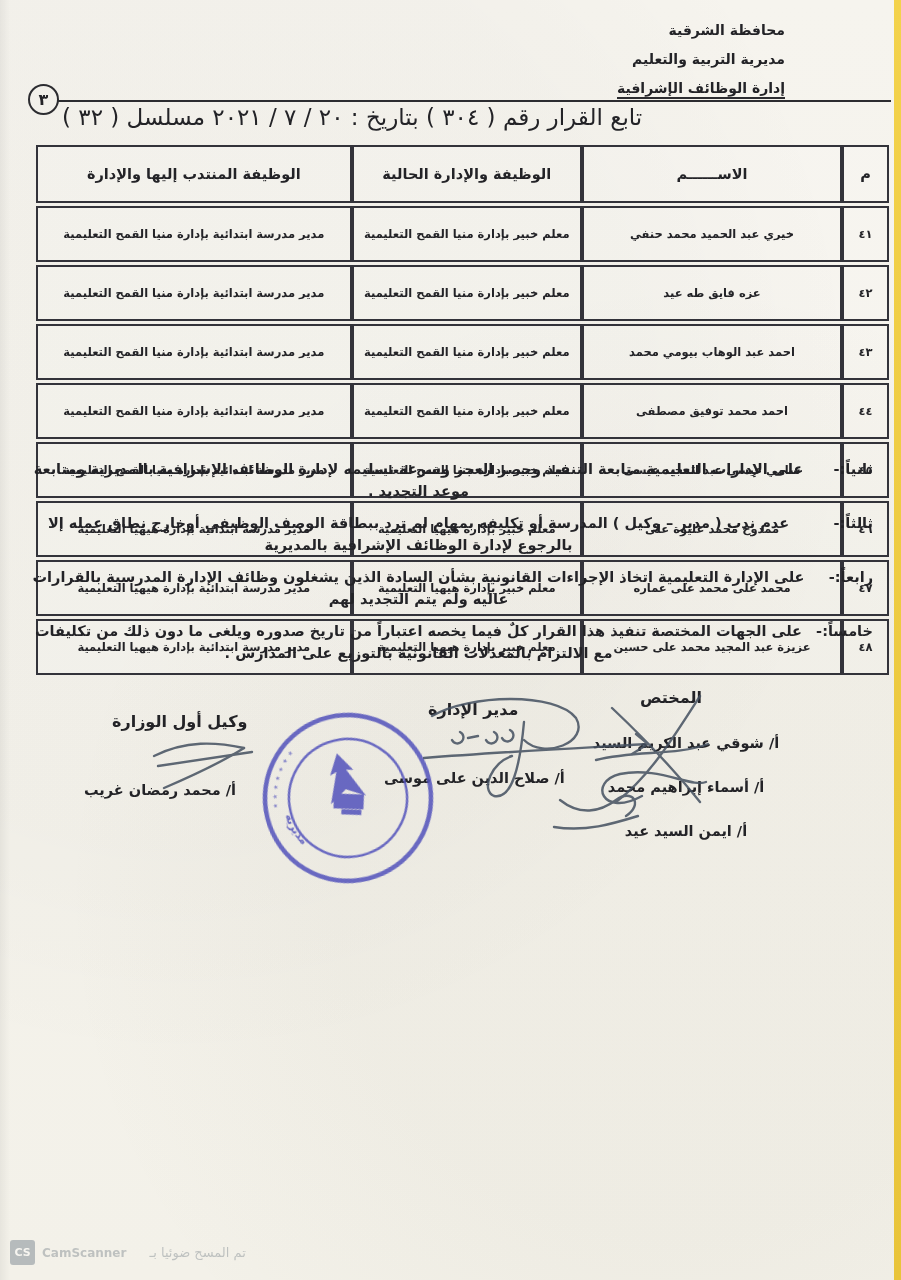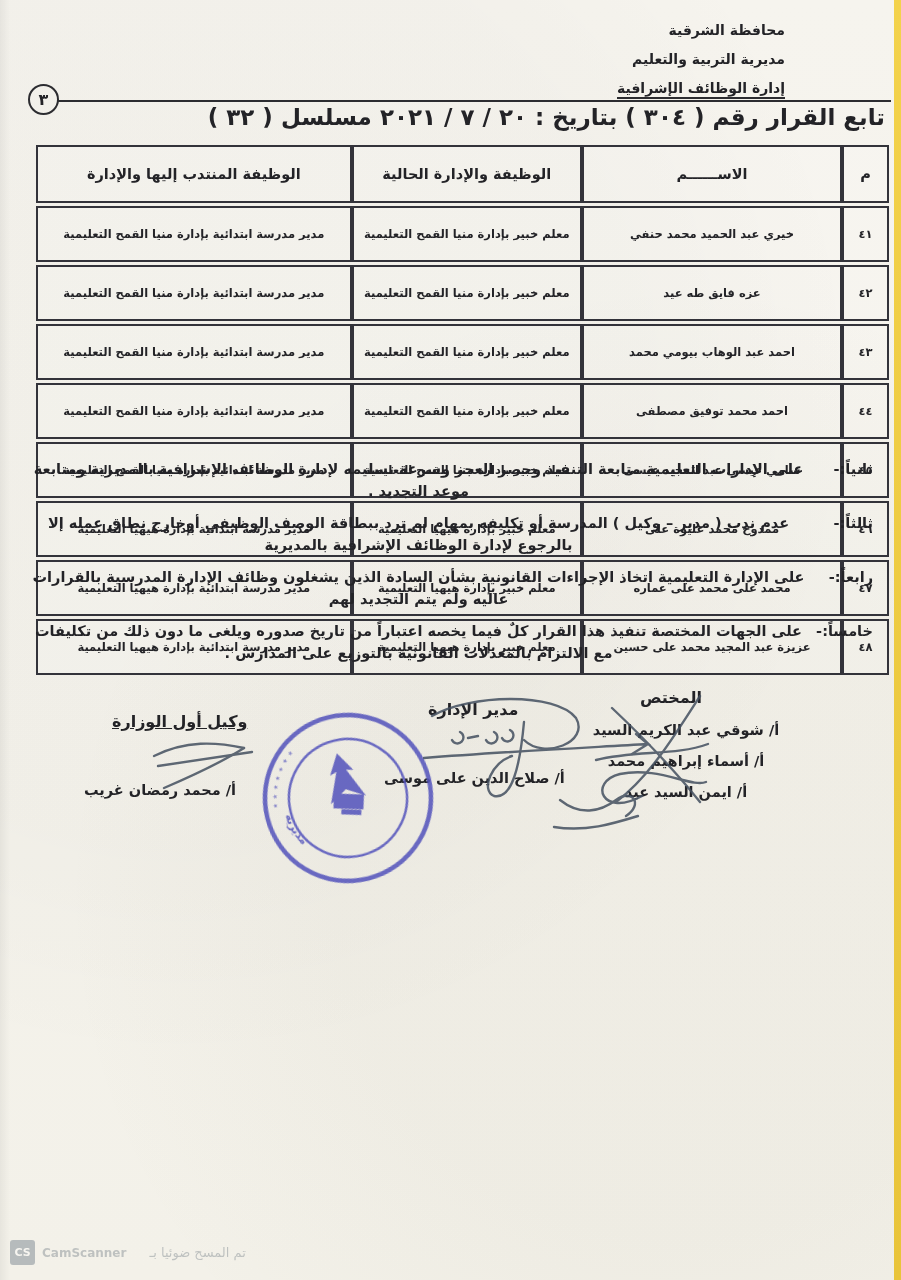--- a/index.html
+++ b/index.html
@@ -31,21 +31,21 @@
          font-size:14px; font-weight:bold; line-height:29px; letter-spacing:.2px; }
   .org .u { border-bottom:2px solid #2c2c30; padding-bottom:1px; }
   .page-badge {
     position:absolute; left:28px; top:84px; width:31px; height:31px;
     border:2px solid #2c2c30; border-radius:50%;
     font-size:16px; font-weight:bold; text-align:center; line-height:28px;
   }
   .rule-top { position:absolute; left:58px; right:10px; top:100px; height:2px; background:#2c2c30; }
   .doc-title {
     position:absolute; left:62px; right:16px; top:104px;
-    font-size:23px; font-weight:bold; text-align:right; white-space:nowrap;
+    font-size:23px; font-weight:normal; text-align:left; white-space:nowrap;
   }
 
   
   table.roster {
     position:absolute; left:36px; top:142px; width:853px;
     border-collapse:separate; border-spacing:0 3px; direction:rtl;
     table-layout:fixed;
   }
   table.roster th, table.roster td {
     border:2px solid #33333a; text-align:center; vertical-align:middle;
@@ -59,24 +59,24 @@
   .clauses { position:absolute; right:28px; left:30px; top:458px; }
   .clause { position:relative; padding-right:66px; margin-bottom:9px;
             font-size:14.5px; font-weight:bold; line-height:1.55; text-align:center; }
   .clause .lbl { position:absolute; right:0; top:0; white-space:nowrap; }
 
   
   .sig-title { font-size:16px; font-weight:bold; }
   .sig-name  { font-size:14.5px; font-weight:bold; white-space:nowrap; }
   .sig-right { position:absolute; right:100px; top:688px; width:230px; text-align:center; }
   .sig-right .sig-title { margin-right:30px; }
-  .sig-right .sig-name { margin-top:15px; }
+  .sig-right .sig-name { margin-top:28px; }
   .sig-mid-title  { position:absolute; left:428px; top:700px; }
   .sig-mid-name   { position:absolute; left:384px; top:770px; }
-  .sig-left-title { position:absolute; left:112px; top:712px;text-decoration:underline; }
+  .sig-left-title { position:absolute; left:112px; top:712px; }
   .sig-left-name  { position:absolute; left:84px;  top:782px; }
 
   .stamp { position:absolute; left:256px; top:706px; width:184px; height:184px;
            opacity:.88; filter:blur(.3px); transform:rotate(-14deg); }
 
   .scribbles { position:absolute; left:0; top:0; width:901px; height:1280px; pointer-events:none; }
 
   
   .watermark { position:absolute; left:10px; top:1240px; display:flex; direction:ltr;
                align-items:center; gap:7px; opacity:.35;justify-content:flex-end; }

